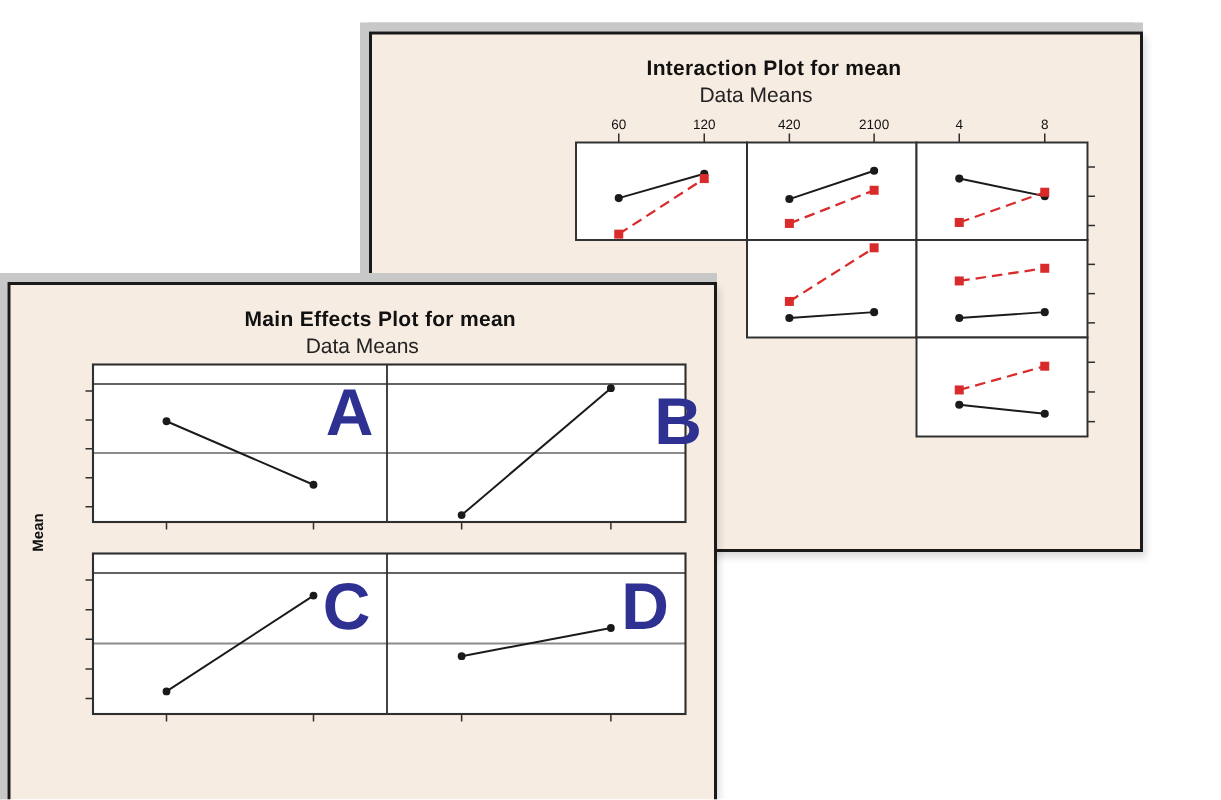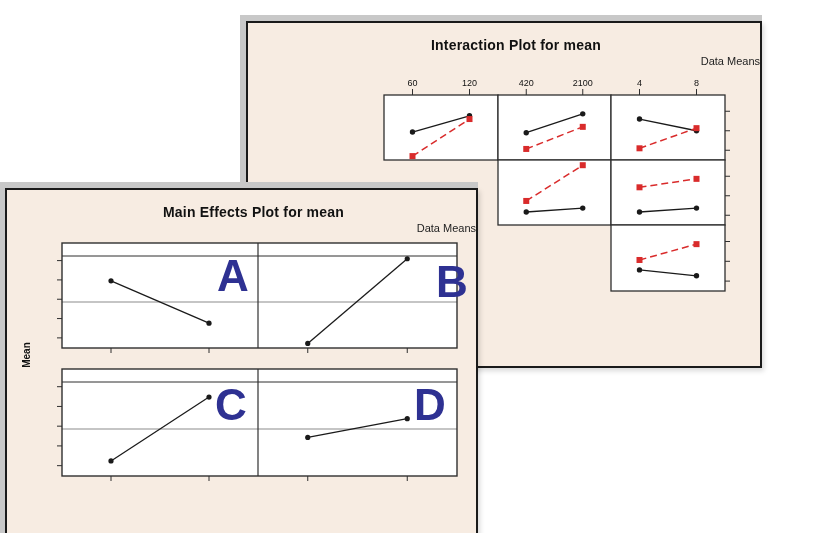--- a/index.html
+++ b/index.html
@@ -8,22 +8,22 @@
     font-family:"Liberation Sans",sans-serif;color:#111;
   }
   .window{
     position:absolute;box-sizing:border-box;background:#F7ECE2;border:2px solid #1A1A1A;
     box-shadow:0 -6px 0 0 #C8C8C8,-6px 0 0 0 #C8C8C8,-6px -6px 0 0 #C8C8C8,2px 3px 5px rgba(0,0,0,0.15);
   }
   #interaction-window{left:246px;top:21px;width:516px;height:347px;z-index:1;}
   #main-window{left:5px;top:188px;width:473px;height:392px;z-index:2;}
   .plot-title{position:absolute;top:14px;left:0;right:0;text-align:center;
     font-size:14px;font-weight:bold;color:#111;letter-spacing:0.2px;padding-left:24px;}
-  .plot-subtitle{position:absolute;top:32px;left:0;right:0;text-align:right;
-    font-size:11px;color:#222;}
+  .plot-subtitle{position:absolute;top:32px;left:0;right:0;text-align:center;
+    font-size:14px;color:#222;}
   svg.canvas{position:absolute;left:0;top:0;}
   .big-letter{position:absolute;transform:translate(-50%,-50%);
     font-size:44px;font-weight:bold;color:#2E3192;line-height:1;}
   .y-label{position:absolute;left:19px;top:165px;transform:translate(-50%,-50%) rotate(-90deg);
     font-size:10px;font-weight:bold;color:#111;white-space:nowrap;}
 </style>
 </head>
 <body>
 
 <div class="stage">

